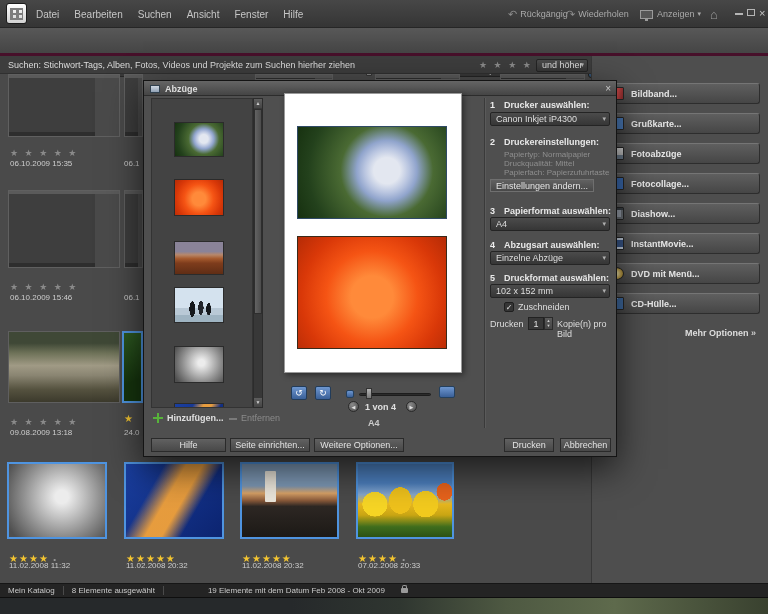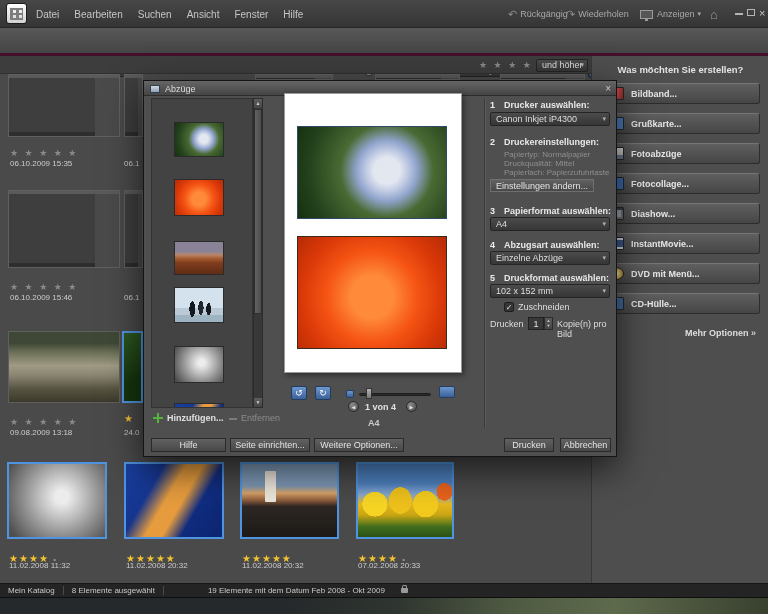--- a/index.html
+++ b/index.html
@@ -81,21 +81,21 @@
       radial-gradient(ellipse 22% 30% at 72% 55%,#f2ca1e 0 60%,transparent 61%),
       radial-gradient(ellipse 14% 20% at 92% 38%,#e8631c 0 60%,transparent 61%),
       linear-gradient(180deg,#4c80c0 0 26%,#87a7cc 42%,#e8b81f 55%,#caa614 70%,#3f6d1d 86%,#2c5214);}
   .sel{border:2px solid #4f94e0 !important;}
 
   
   .dialog{left:143px;top:80px;width:474px;height:377px;background:#4f4f4f;border:1px solid #141414;
           box-shadow:0 12px 34px rgba(0,0,0,.65);}
   .dlg-title{left:0;top:0;width:472px;height:15px;background:linear-gradient(#656565,#454545);border-bottom:1px solid #2c2c2c;}
   .dlg-title-icon{left:6px;top:4px;width:10px;height:8px;background:linear-gradient(#cfd8e2,#8fa0b4);border:1px solid #30404e;}
-  .dlg-title-text{left:21px;top:3px;font-size:9px;font-weight:normal;color:#dedede;}
+  .dlg-title-text{left:21px;top:3px;font-size:9px;font-weight:bold;color:#dedede;}
   .dlg-close{right:5px;top:2px;font-size:10px;color:#c8c8c8;}
   .strip{left:7px;top:17px;width:102px;height:310px;background:#434343;border:1px solid #333;overflow:hidden;}
   .strip-thumb{left:22px;width:50px;border:1px solid #2b2b2b;}
   .sbar{left:109px;top:17px;width:10px;height:310px;background:#383838;border:1px solid #2c2c2c;}
   .sbar-btn{left:0;width:8px;height:9px;background:linear-gradient(#5e5e5e,#454545);color:#cfcfcf;font-size:5px;
             text-align:center;line-height:9px;}
   .sbar-thumb{left:0;top:10px;width:8px;height:205px;background:linear-gradient(90deg,#636363,#4c4c4c);border:1px solid #2e2e2e;}
   .page{left:140px;top:12px;width:178px;height:280px;background:#ffffff;border:1px solid #9a9a9a;
         box-shadow:2px 2px 6px rgba(0,0,0,.45);}
   .divider{left:340px;top:17px;width:1px;height:330px;background:#3a3a3a;box-shadow:1px 0 0 #5a5a5a;}
@@ -193,20 +193,21 @@
     <div class="abs tab" style="left:588px;width:41px;background:linear-gradient(#46678c,#31506e);">Organis.</div>
     <div class="abs tab" style="left:632px;width:48px;background:linear-gradient(#d6942c,#a2620f);">
       <span>Korrektur</span>
       <span style="font-size:6px;">▾</span>
     </div>
     <div class="abs tab" style="left:684px;width:42px;background:linear-gradient(#cc2e6f,#921c49);">Erstellen</div>
     <div class="abs tab" style="left:730px;width:38px;background:linear-gradient(#5c9448,#3a6527);">Weiterg.</div>
   </div>
 
   <div class="abs searchrow"></div>
+  <span class="abs search-hint">Suchen: Stichwort-Tags, Alben, Fotos, Videos und Projekte zum Suchen hierher ziehen</span>
   <span class="abs stars-dim" style="left:479px;top:60px;">★ ★ ★ ★ ★</span>
   <div class="abs dd" style="left:536px;top:59px;width:52px;height:13px;">
     <span class="dd-text" style="top:0;">und höher</span>
     <span class="dd-arrow" style="top:1px;">▾</span>
   </div>
 
   <div class="abs ph-screenshot" style="left:255px;top:74px;width:78px;height:6px;"></div>
   <div class="abs ph-screenshot" style="left:375px;top:74px;width:85px;height:6px;"></div>
   <div class="abs ph-screenshot" style="left:500px;top:74px;width:85px;height:6px;"></div>
 
@@ -253,21 +254,20 @@
   </div>
   <span class="abs date" style="left:242px;top:561px;">11.02.2008 20:32</span>
 
   <div class="abs" style="left:358px;top:548px;">
     <span class="stars-gold">★★★★</span>
     <span style="color:#9a9a9a;font-size:8px;">•</span>
   </div>
   <span class="abs date" style="left:358px;top:561px;">07.02.2008 20:33</span>
 
   <div class="abs cpanel">
-    <div class="abs cp-title">Was möchten Sie erstellen?</div>
 
     <div class="abs cp-btn" style="top:27px;">
       <span class="cp-icon ci-book"></span>
       <span class="cp-label">Bildband...</span>
     </div>
     <div class="abs cp-btn" style="top:57px;">
       <span class="cp-icon ci-card"></span>
       <span class="cp-label">Grußkarte...</span>
     </div>
     <div class="abs cp-btn" style="top:87px;">

